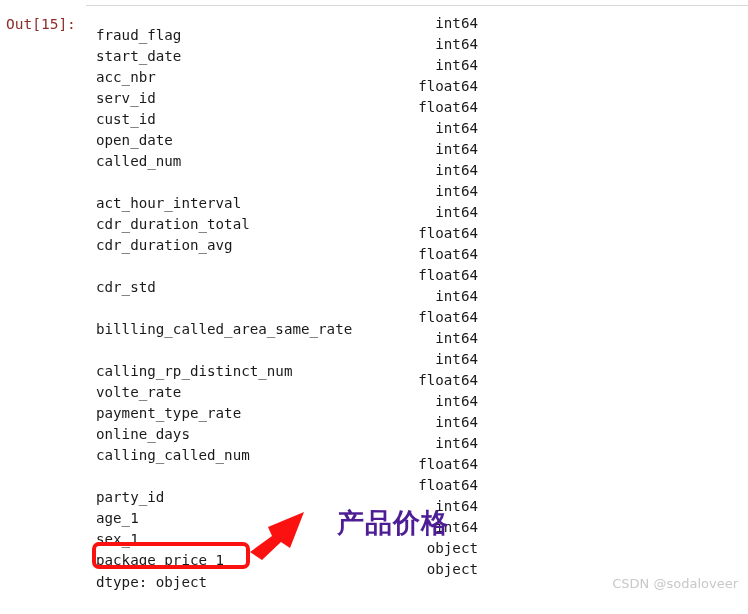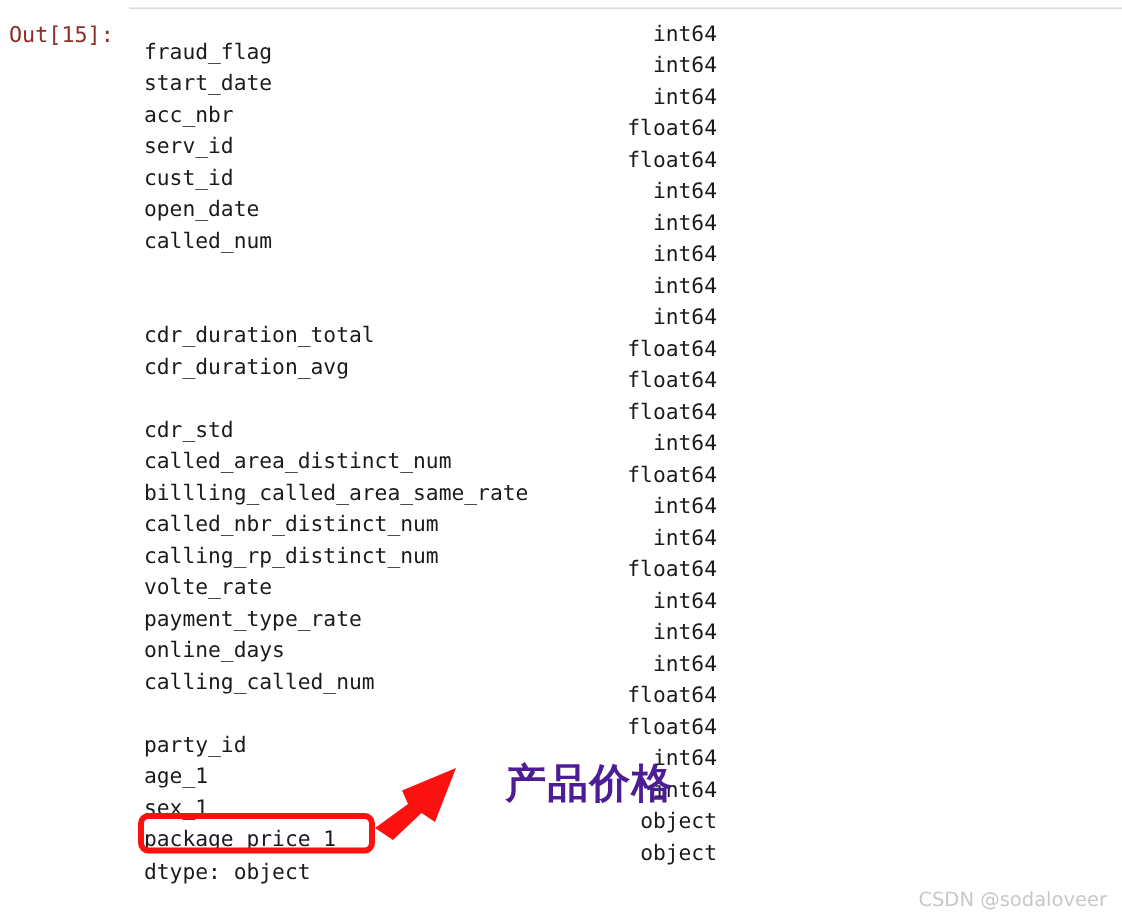--- a/index.html
+++ b/index.html
@@ -123,21 +123,21 @@
     letter-spacing: 1px;
     color: #fc1111;
     white-space: pre;
     line-height: 34px;
   }
 
   
   #watermark {
     position: absolute;
     right: 10px;
-    bottom: 6px;
+    bottom: 23px;
     font-family: "DejaVu Sans", "Liberation Sans", sans-serif;
     font-size: 13px;
     color: #c8c8c8;
     white-space: pre;
   }
 </style>
 </head>
 <body>
 
 <div id="notebook-output-cell">
@@ -148,28 +148,28 @@
 
   <div id="dtype-listing">
       <div class="dtype-row"><span class="dtype-name">fraud_flag</span><span class="dtype-type">int64</span></div>
       <div class="dtype-row"><span class="dtype-name">start_date</span><span class="dtype-type">int64</span></div>
       <div class="dtype-row"><span class="dtype-name">acc_nbr</span><span class="dtype-type">int64</span></div>
       <div class="dtype-row"><span class="dtype-name">serv_id</span><span class="dtype-type">float64</span></div>
       <div class="dtype-row"><span class="dtype-name">cust_id</span><span class="dtype-type">float64</span></div>
       <div class="dtype-row"><span class="dtype-name">open_date</span><span class="dtype-type">int64</span></div>
       <div class="dtype-row"><span class="dtype-name">called_num</span><span class="dtype-type">int64</span></div>
       <div class="dtype-row"><span class="dtype-type">int64</span></div>
-      <div class="dtype-row"><span class="dtype-type">int64</span></div>
+      <div class="dtype-row"><span class="dtype-name">act_hour_interval</span><span class="dtype-type">int64</span></div>
       <div class="dtype-row"><span class="dtype-name">cdr_duration_total</span><span class="dtype-type">int64</span></div>
       <div class="dtype-row"><span class="dtype-name">cdr_duration_avg</span><span class="dtype-type">float64</span></div>
       <div class="dtype-row"><span class="dtype-type">float64</span></div>
       <div class="dtype-row"><span class="dtype-name">cdr_std</span><span class="dtype-type">float64</span></div>
-      <div class="dtype-row"><span class="dtype-name">called_area_distinct_num</span><span class="dtype-type">int64</span></div>
+      <div class="dtype-row"><span class="dtype-type">int64</span></div>
       <div class="dtype-row"><span class="dtype-name">billling_called_area_same_rate</span><span class="dtype-type">float64</span></div>
-      <div class="dtype-row"><span class="dtype-name">called_nbr_distinct_num</span><span class="dtype-type">int64</span></div>
+      <div class="dtype-row"><span class="dtype-type">int64</span></div>
       <div class="dtype-row"><span class="dtype-name">calling_rp_distinct_num</span><span class="dtype-type">int64</span></div>
       <div class="dtype-row"><span class="dtype-name">volte_rate</span><span class="dtype-type">float64</span></div>
       <div class="dtype-row"><span class="dtype-name">payment_type_rate</span><span class="dtype-type">int64</span></div>
       <div class="dtype-row"><span class="dtype-name">online_days</span><span class="dtype-type">int64</span></div>
       <div class="dtype-row"><span class="dtype-name">calling_called_num</span><span class="dtype-type">int64</span></div>
       <div class="dtype-row"><span class="dtype-type">float64</span></div>
       <div class="dtype-row"><span class="dtype-name">party_id</span><span class="dtype-type">float64</span></div>
       <div class="dtype-row"><span class="dtype-name">age_1</span><span class="dtype-type">int64</span></div>
       <div class="dtype-row"><span class="dtype-name">sex_1</span><span class="dtype-type">int64</span></div>
       <div class="dtype-row"><span class="dtype-name">package_price_1</span><span class="dtype-type">object</span></div>

